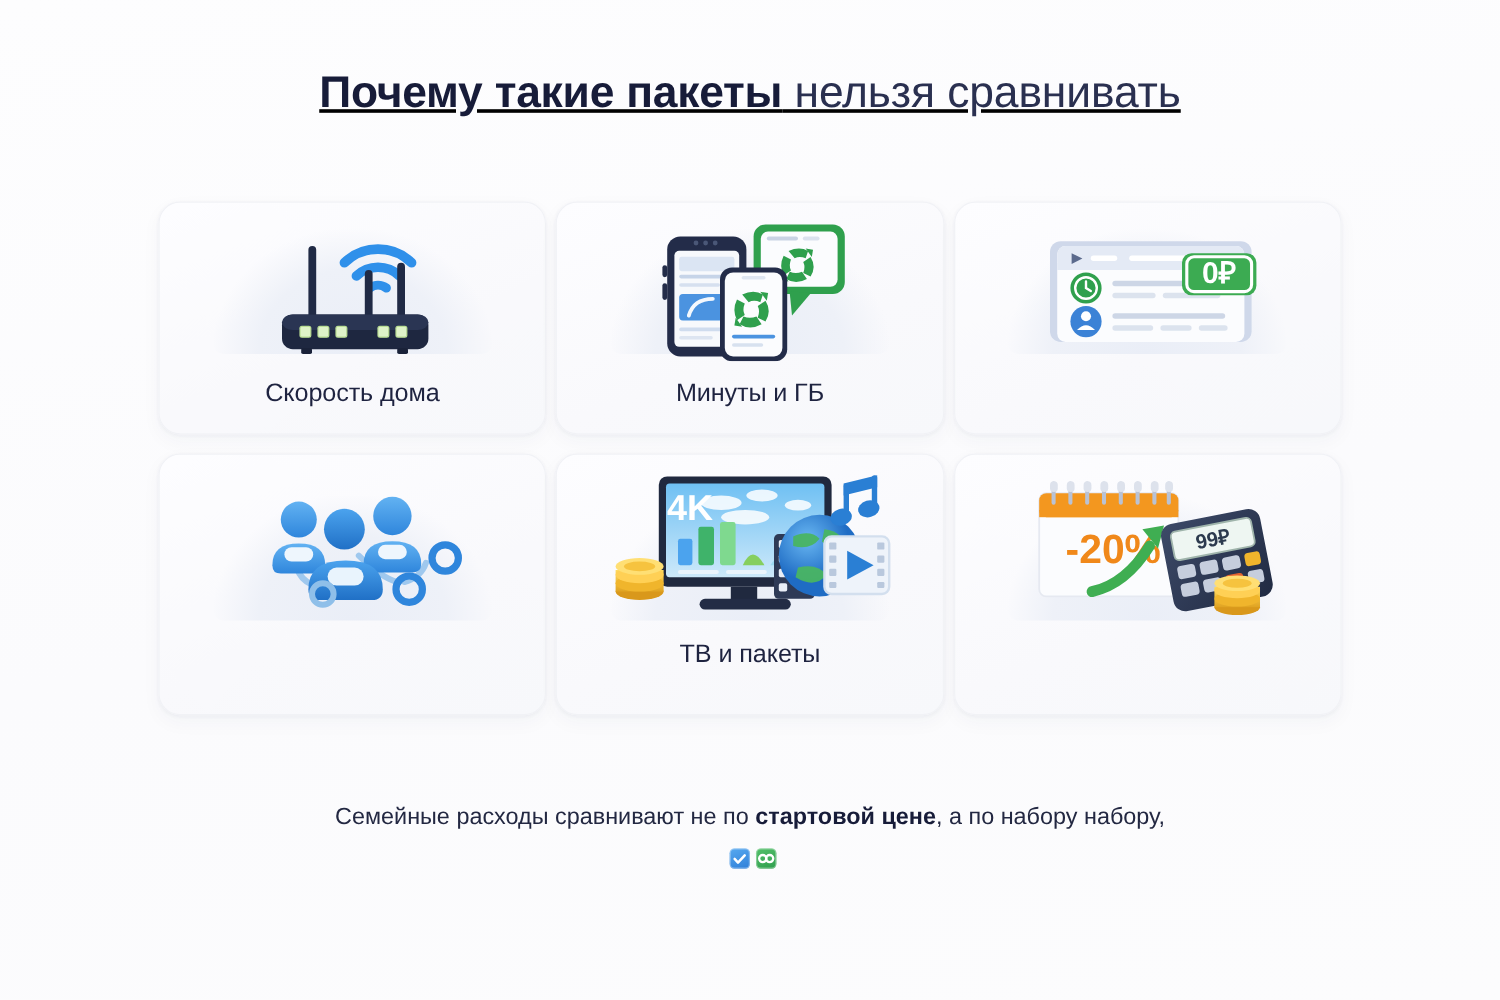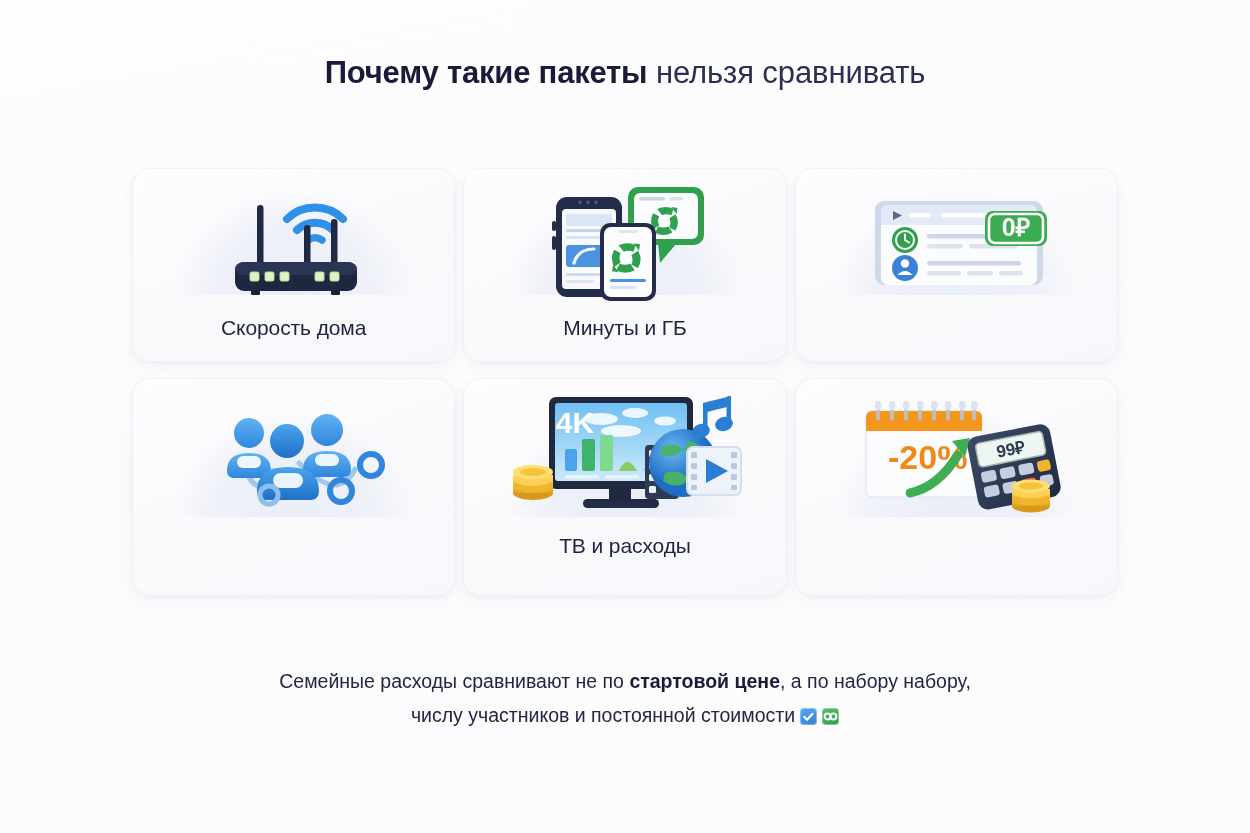--- a/index.html
+++ b/index.html
@@ -15,21 +15,21 @@
     background: linear-gradient(170deg, #fdfdfe 0%, #fbfbfd 55%, #fcfcfd 100%);
   }
 
   
   #title-block {
     position: absolute; left: 0; top: 52px; width: 1250px;
     text-align: center;
     line-height: 1.33;
   }
   .title-line { display: block; white-space: nowrap; }
-  .title-line-1 { font-size: 31px; }
+  .title-line-1 { font-size: 37px; text-decoration: underline; }
   .title-line-2 { font-size: 31px; }
   .t-strong { font-weight: 700; color: #171c39; letter-spacing: -0.2px; }
   .t-light  { font-weight: 400; color: #2a3050; letter-spacing: -0.1px; }
 
   
   #grid {
     position: absolute;
     left: 132px; top: 168px;
     width: 986px;
     display: grid;
@@ -360,21 +360,21 @@
           <g>
             <ellipse cx="28" cy="102" rx="20" ry="7" fill="#d9981b"></ellipse>
             <rect x="8" y="84" width="40" height="18" fill="url(#gold)"></rect>
             <ellipse cx="28" cy="95" rx="20" ry="7" fill="#f0b52c"></ellipse>
             <ellipse cx="28" cy="88" rx="20" ry="7" fill="#ffd055"></ellipse>
             <ellipse cx="28" cy="81" rx="20" ry="7" fill="#ffdf74"></ellipse>
             <ellipse cx="28" cy="81" rx="13" ry="4" fill="#f6c33f"></ellipse>
           </g>
         </svg>
       </div>
-      <div class="card-label">ТВ и расходы</div>
+      <div class="card-label">ТВ и пакеты</div>
     </div>
 
     <div class="card card-row2">
       <div class="icon-wrap">
         <div class="halo"></div>
         <svg class="art" width="216" height="130" viewBox="0 0 216 130">
           <defs>
             <linearGradient id="gold2" x1="0" y1="0" x2="0" y2="1">
               <stop offset="0" stop-color="#ffdb61"></stop>
                 <stop offset="1" stop-color="#e0a321"></stop>
@@ -440,21 +440,21 @@
             <ellipse cx="183" cy="93" rx="12" ry="3.8" fill="#f6c33f"></ellipse>
           </g>
         </svg>
       </div>
     </div>
 
   </div>
 
   <div id="footer">
     <span class="f-line"><span>Семейные расходы сравнивают не по </span><span class="f-strong">стартовой цене</span><span>, а по набору набору,</span></span>
-    <span class="f-line"><span>числу участников и постоянной стоимости</span><span class="emoji-badge emoji-check"><svg width="17" height="17" viewBox="0 0 17 17">
+    <span class="f-line"><span class="emoji-badge emoji-check"><svg width="17" height="17" viewBox="0 0 17 17">
             <path d="M4.2 8.8 l2.8 3 l5.6 -6" fill="none" stroke="#ffffff" stroke-width="2.1" stroke-linecap="round" stroke-linejoin="round"></path>
           </svg></span><span class="emoji-badge emoji-inf"><svg width="17" height="17" viewBox="0 0 17 17">
             <g fill="none" stroke="#ffffff" stroke-width="1.9">
               <circle cx="5.6" cy="8.5" r="3"></circle>
               <circle cx="11.4" cy="8.5" r="3"></circle>
             </g>
           </svg></span></span>
   </div>
 
 </div>

